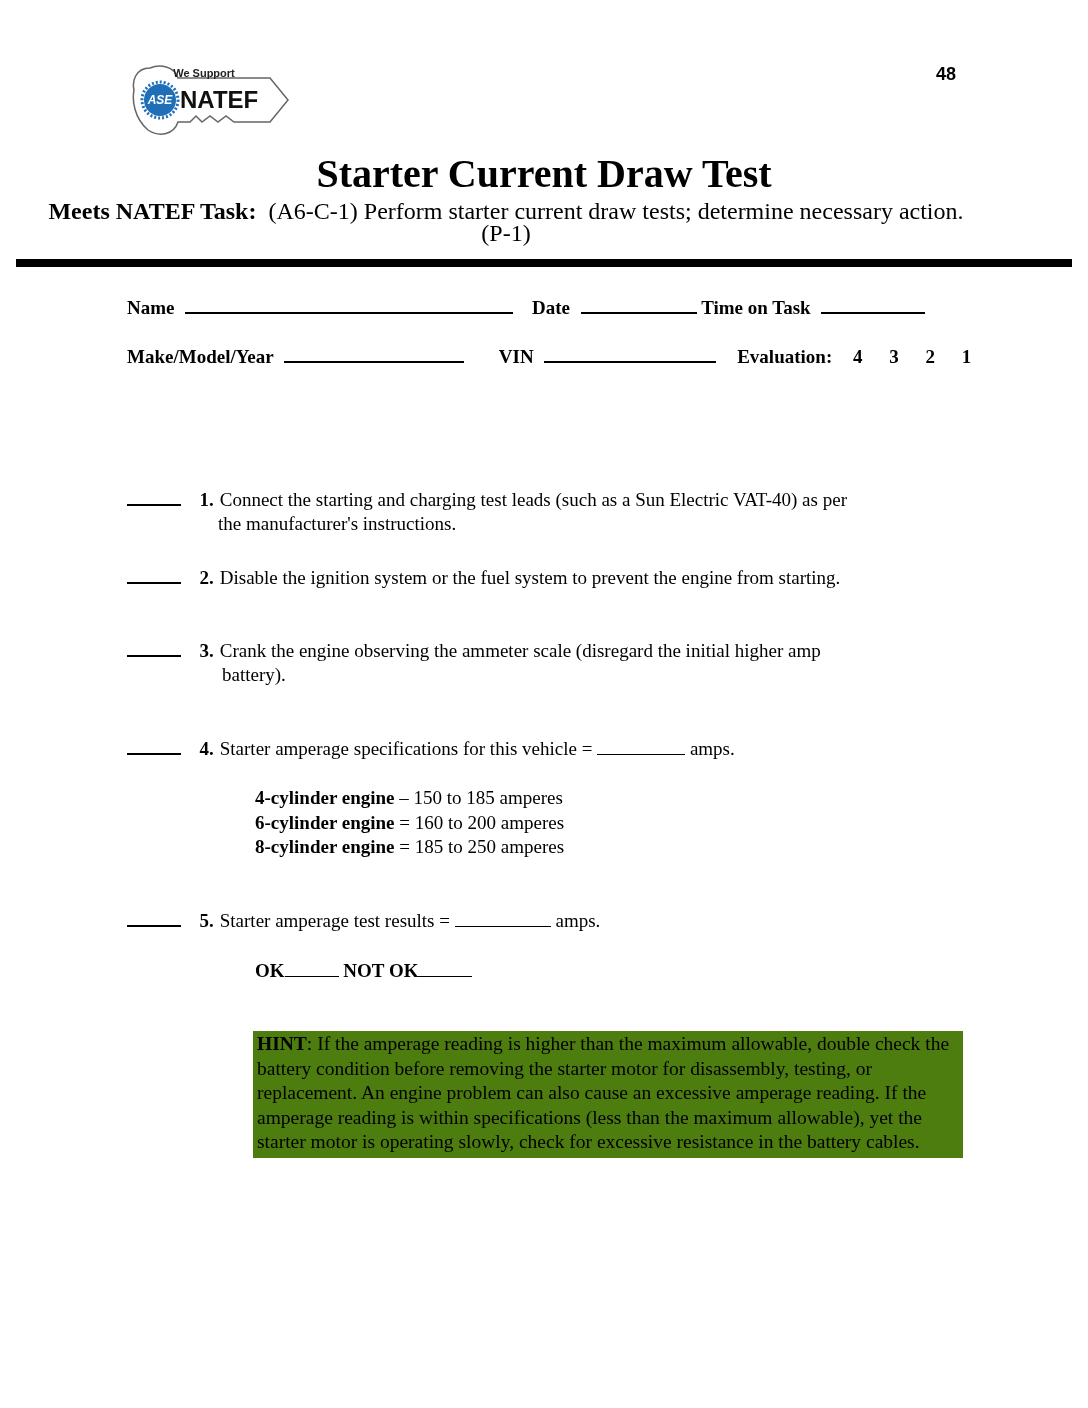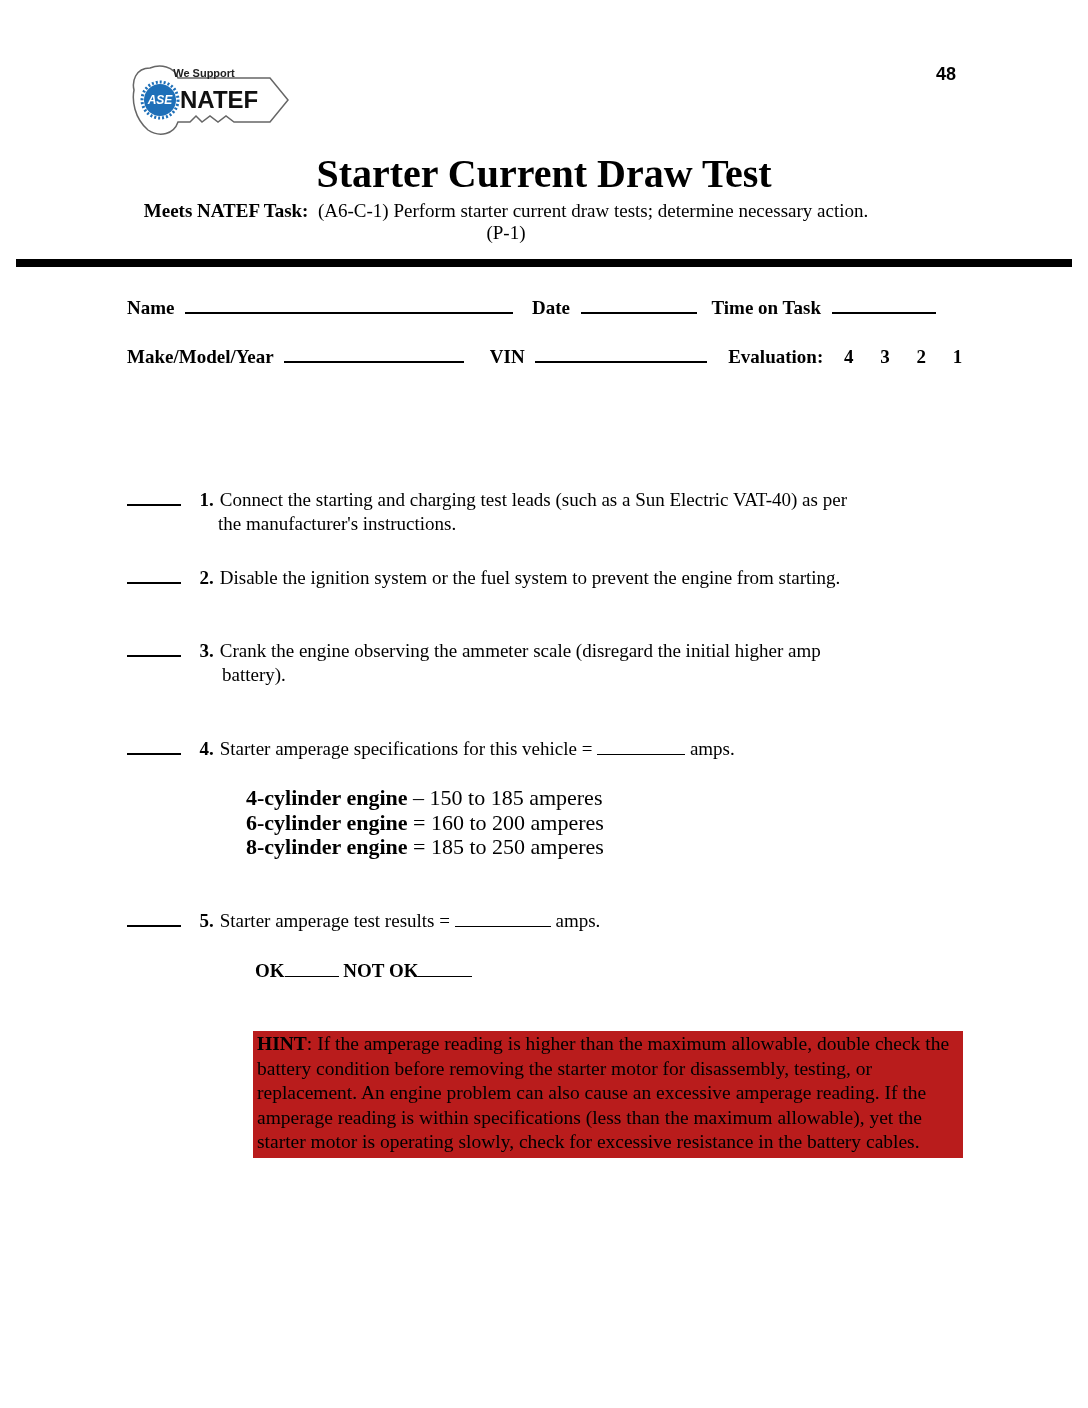--- a/index.html
+++ b/index.html
@@ -4,36 +4,36 @@
   <style>
     html, body { margin: 0; padding: 0; background: #ffffff; }
     body {
       width: 1088px; height: 1408px; position: relative; overflow: hidden;
       font-family: "Liberation Serif", "DejaVu Serif", serif; color: #000;
     }
     .abs { position: absolute; }
     .logo { left: 130px; top: 60px; width: 162px; height: 82px; }
     .page-num { left: 936px; top: 64px; font-family: "Liberation Sans", sans-serif; font-weight: bold; font-size: 18px; }
     .title { left: 0; width: 1088px; top: 150px; text-align: center; font-size: 40px; font-weight: bold; }
-    .task { left: 0; width: 1012px; top: 200px; text-align: center; font-size: 19px; line-height: 22px; }
+    .task { left: 0; width: 1012px; top: 200px; text-align: center; font-size: 24px; line-height: 22px; }
     .task b { font-weight: bold; }
     .rule { left: 16px; top: 259px; width: 1056px; height: 8px; background: #000; }
     .field-row { font-size: 19px; font-weight: bold; white-space: nowrap; }
     .blank { display: inline-block; border-bottom: 2px solid #000; vertical-align: baseline; margin-left: 6px; height: 16px; }
     .eval-num { display: inline-block; margin-left: 22px; }
     .step { left: 127px; font-size: 19px; line-height: 24px; width: 830px; }
     .step .check { display: inline-block; width: 54px; border-bottom: 2px solid #000; height: 16px; vertical-align: baseline; }
     .step .num { font-weight: bold; display: inline-block; width: 28px; text-align: right; margin-right: 6px; }
     .step .cont { padding-left: 91px; }
     .inline-blank { display: inline-block; border-bottom: 1px solid #000; height: 16px; vertical-align: baseline; }
-    .spec { left: 246px; font-size: 22px; line-height: 24.5px; }
+    .spec { left: 255px; font-size: 19px; line-height: 24.5px; }
     .spec b { font-weight: bold; }
     .ok-row { left: 255px; top: 960px; font-size: 19px; font-weight: bold; }
     .ok-blank { display: inline-block; width: 54px; border-bottom: 1px solid #000; height: 16px; vertical-align: baseline; }
-    .hint { left: 253px; top: 1031px; width: 702px; padding: 1px 4px 3px 4px; background: #b91c1c; font-size: 19.5px; line-height: 24.5px; }
+    .hint { left: 253px; top: 1031px; width: 702px; padding: 1px 4px 3px 4px; background: #4d7c0f; font-size: 19.5px; line-height: 24.5px; }
     .hint b { font-weight: bold; }
   </style>
 </head>
 <body>
 
 <div class="abs logo">
   <svg width="162" height="82" viewBox="0 0 162 82">
     <path d="M20 8 C 5 8, 2 22, 4 30 C 2 40, 4 58, 18 70 C 30 78, 44 74, 48 62 L 60 62 L 66 56 L 72 62 L 80 56 L 88 62 L 96 56 L 104 62 L 140 62 L 158 40 L 140 18 L 48 18 C 44 6, 30 4, 20 8 Z" fill="#fff" stroke="#666" stroke-width="1.5"></path>
     <circle cx="30" cy="40" r="16" fill="#1e6fb8"></circle>
     <circle cx="30" cy="40" r="18" fill="none" stroke="#1e6fb8" stroke-width="3" stroke-dasharray="2 2"></circle>
@@ -55,28 +55,28 @@
   <div>(P-1)</div>
 </div>
 
 <div class="abs rule"></div>
 
 <div class="abs field-row" style="left:127px; top:296px;">
   <span>Name</span>
   <span class="blank" style="width:328px;"></span>
   <span style="margin-left:14px;">Date</span>
   <span class="blank" style="width:116px;"></span>
-  <span style="margin-left:10px;text-align:center;">Time on Task</span>
+  <span style="text-align:center;">Time on Task</span>
   <span class="blank" style="width:104px;"></span>
 </div>
 
 <div class="abs field-row" style="left:127px; top:345px;">
   <span>Make/Model/Year</span>
   <span class="blank" style="width:180px;"></span>
-  <span style="margin-left:21px;">VIN</span>
+  <span style="margin-left:30px;">VIN</span>
   <span class="blank" style="width:172px;"></span>
   <span style="margin-left:16px;">Evaluation:</span>
   <span class="eval-num" style="margin-left:16px;">4</span>
   <span class="eval-num">3</span>
   <span class="eval-num">2</span>
   <span class="eval-num">1</span>
 </div>
 
 <div class="abs step" style="top:488px;">
   <div>

